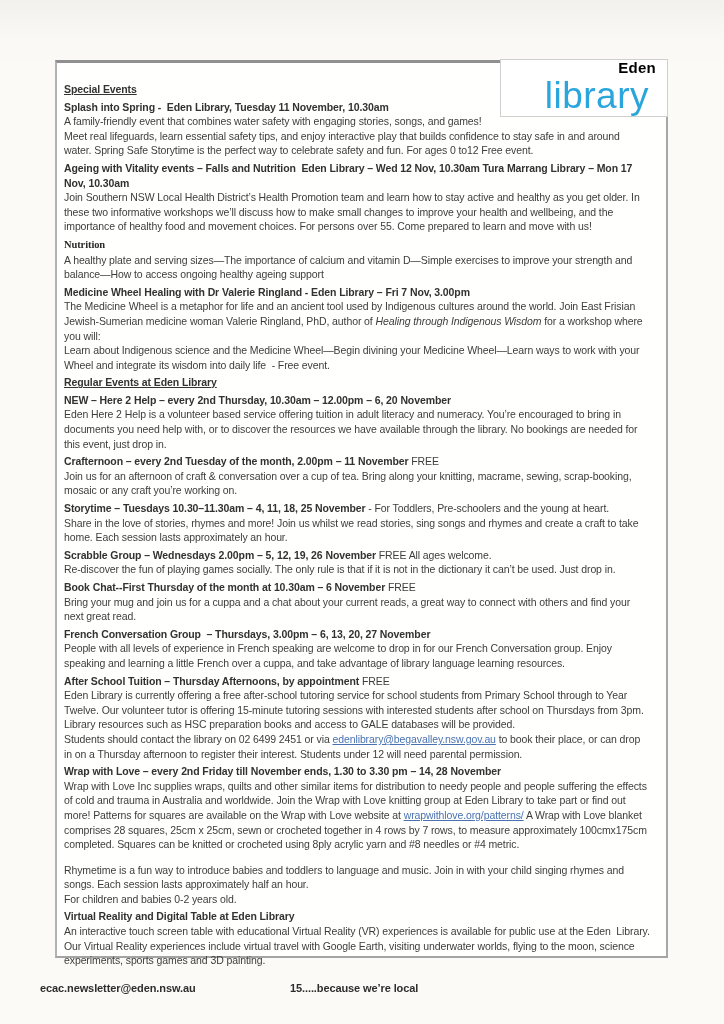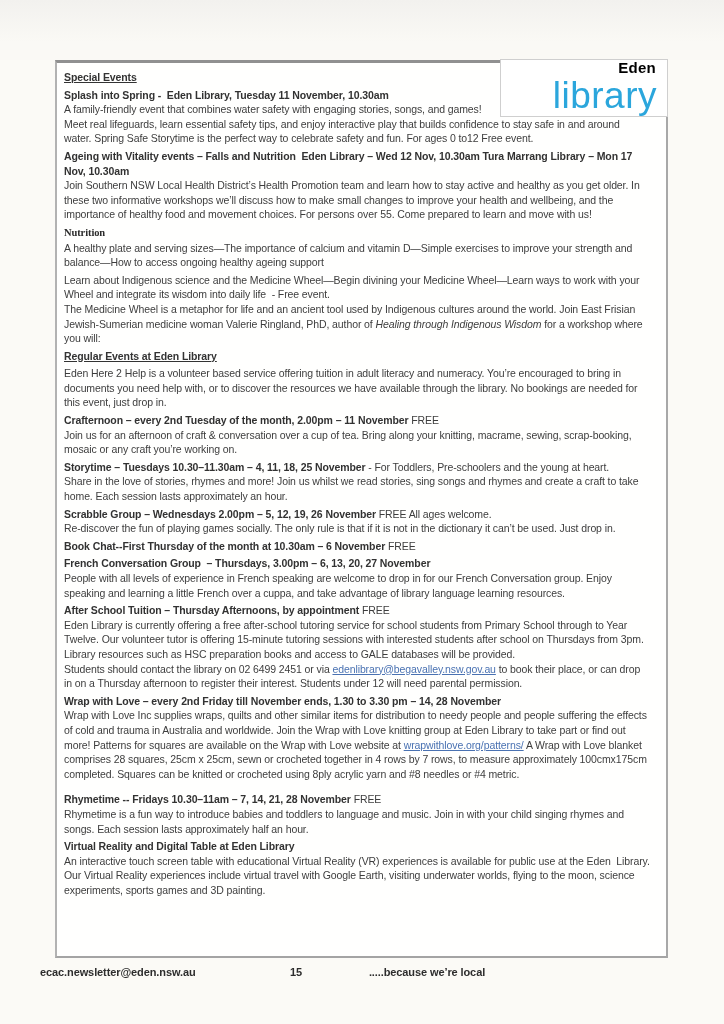--- a/index.html
+++ b/index.html
@@ -17,53 +17,53 @@
     position:absolute;left:55px;top:60px;width:613px;height:898px;
     box-sizing:border-box;background:#fffffe;
     border-top:3px solid #909090;
     border-left:2px solid #b2b2b2;
     border-right:2px solid #a8a8a8;
     border-bottom:2px solid #a4a4a4;
     overflow:visible;
   }
   .content{
     position:relative;z-index:1;
-    padding:4px 16px 0 7px;
+    padding:16px 16px 0 7px;
     font-size:10.5px;line-height:14.6px;letter-spacing:-0.1px;
   }
   .block{margin-top:3px;}
   .block.gap-lg{margin-top:11px;}
   .section-title{font-weight:bold;text-decoration:underline;color:#333;}
   .heading{font-weight:bold;color:#323232;white-space:pre-wrap;}
   .para{white-space:pre-wrap;}
   .seg-n{font-weight:normal;color:#3d3d3d;}
   .seg-i{font-style:italic;}
   .seg-l{text-decoration:underline;cursor:pointer;}
   .seg-sb{font-family:Liberation Serif, serif;color:#2b2b2b;}
   
   .logo{
     position:absolute;top:-4px;right:-2px;width:166px;height:56px;
     background:#fff;border:1px solid #cfcfcf;z-index:2;
   }
   .logo-word{
-    position:absolute;right:10px;bottom:1px;
+    position:absolute;right:18px;bottom:1px;
     font-size:37px;line-height:38px;font-weight:400;letter-spacing:0.5px;
   }
   .logo-eden{
     position:absolute;top:0px;right:11px;
     font-size:15px;line-height:16px;font-weight:bold;letter-spacing:0.3px;
   }
   
   .footer{
     position:absolute;left:0;top:966px;width:580px;box-sizing:border-box;
     padding:0 28px 0 40px;
     display:grid;grid-template-columns:1fr auto 1fr;align-items:baseline;
     font-weight:bold;font-size:11px;color:#2d2d2d;letter-spacing:-0.1px;
   }
-  .footer .f-right{text-align:center;}
+  .footer .f-right{text-align:left;margin-top:16px;}
   .footer .f-center{text-align:center;}
 </style>
 </head>
 <body>
 
 <div class="scan-shade"></div>
 
 <div class="page-box">
   <div class="logo">
     <span class="logo-eden" style="color: #000000; text-align: right;">Eden</span>
@@ -80,60 +80,63 @@
       </div>
       <div class="block">
         <div class="heading"><span class="seg-b">Ageing with Vitality events – Falls and Nutrition  Eden Library – Wed 12 Nov, 10.30am Tura Marrang Library – Mon 17 Nov, 10.30am</span></div>
         <div class="para"><span class="seg-n">Join Southern NSW Local Health District’s Health Promotion team and learn how to stay active and healthy as you get older. In these two informative workshops we’ll discuss how to make small changes to improve your health and wellbeing, and the importance of healthy food and movement choices. For persons over 55. Come prepared to learn and move with us!</span></div>
       </div>
       <div class="block">
         <div class="heading"><span class="seg-sb">Nutrition</span></div>
         <div class="para"><span class="seg-n">A healthy plate and serving sizes—The importance of calcium and vitamin D—Simple exercises to improve your strength and balance—How to access ongoing healthy ageing support</span></div>
       </div>
       <div class="block">
+        <div class="heading"><span class="seg-b">Medicine Wheel Healing with Dr Valerie Ringland - Eden Library – Fri 7 Nov, 3.00pm</span></div>
+        <div class="para"><span class="seg-n">The Medicine Wheel is a metaphor for life and an ancient tool used by Indigenous cultures around the world. Join East Frisian Jewish-Sumerian medicine woman Valerie Ringland, PhD, author of </span><span class="seg-i">Healing through Indigenous Wisdom</span><span class="seg-n"> for a workshop where you will:</span></div>
         <div class="para"><span class="seg-n">Learn about Indigenous science and the Medicine Wheel—Begin divining your Medicine Wheel—Learn ways to work with your Wheel and integrate its wisdom into daily life  - Free event.</span></div>
-        <div class="para"><span class="seg-n">The Medicine Wheel is a metaphor for life and an ancient tool used by Indigenous cultures around the world. Join East Frisian Jewish-Sumerian medicine woman Valerie Ringland, PhD, author of </span><span class="seg-i">Healing through Indigenous Wisdom</span><span class="seg-n"> for a workshop where you will:</span></div>
       </div>
       <div class="block">
         <div class="section-title">Regular Events at Eden Library</div>
       </div>
       <div class="block">
+        <div class="heading"><span class="seg-b">NEW – Here 2 Help – every 2nd Thursday, 10.30am – 12.00pm – 6, 20 November</span></div>
         <div class="para"><span class="seg-n">Eden Here 2 Help is a volunteer based service offering tuition in adult literacy and numeracy. You’re encouraged to bring in documents you need help with, or to discover the resources we have available through the library. No bookings are needed for this event, just drop in.</span></div>
       </div>
       <div class="block">
         <div class="heading"><span class="seg-b">Crafternoon – every 2nd Tuesday of the month, 2.00pm – 11 November</span><span class="seg-n"> FREE</span></div>
         <div class="para"><span class="seg-n">Join us for an afternoon of craft &amp; conversation over a cup of tea. Bring along your knitting, macrame, sewing, scrap-booking, mosaic or any craft you’re working on.</span></div>
       </div>
       <div class="block">
         <div class="heading"><span class="seg-b">Storytime – Tuesdays 10.30–11.30am – 4, 11, 18, 25 November</span><span class="seg-n"> - For Toddlers, Pre-schoolers and the young at heart.</span></div>
         <div class="para"><span class="seg-n">Share in the love of stories, rhymes and more! Join us whilst we read stories, sing songs and rhymes and create a craft to take home. Each session lasts approximately an hour.</span></div>
       </div>
       <div class="block">
         <div class="heading"><span class="seg-b">Scrabble Group – Wednesdays 2.00pm – 5, 12, 19, 26 November</span><span class="seg-n"> FREE All ages welcome.</span></div>
         <div class="para"><span class="seg-n">Re-discover the fun of playing games socially. The only rule is that if it is not in the dictionary it can’t be used. Just drop in.</span></div>
       </div>
       <div class="block">
         <div class="heading"><span class="seg-b">Book Chat--First Thursday of the month at 10.30am – 6 November</span><span class="seg-n"> FREE</span></div>
+        <div class="para"><span class="seg-n">Bring your mug and join us for a cuppa and a chat about your current reads, a great way to connect with others and find your next great read.</span></div>
       </div>
       <div class="block">
         <div class="heading"><span class="seg-b">French Conversation Group  – Thursdays, 3.00pm – 6, 13, 20, 27 November</span></div>
         <div class="para"><span class="seg-n">People with all levels of experience in French speaking are welcome to drop in for our French Conversation group. Enjoy speaking and learning a little French over a cuppa, and take advantage of library language learning resources.</span></div>
       </div>
       <div class="block">
         <div class="heading"><span class="seg-b">After School Tuition – Thursday Afternoons, by appointment</span><span class="seg-n"> FREE</span></div>
         <div class="para"><span class="seg-n">Eden Library is currently offering a free after-school tutoring service for school students from Primary School through to Year Twelve. Our volunteer tutor is offering 15-minute tutoring sessions with interested students after school on Thursdays from 3pm. Library resources such as HSC preparation books and access to GALE databases will be provided.</span></div>
         <div class="para"><span class="seg-n">Students should contact the library on 02 6499 2451 or via </span><a class="seg-l" style="color: rgb(74, 114, 178); margin-top: 30px;">edenlibrary@begavalley.nsw.gov.au</a><span class="seg-n"> to book their place, or can drop in on a Thursday afternoon to register their interest. Students under 12 will need parental permission.</span></div>
       </div>
       <div class="block">
         <div class="heading"><span class="seg-b">Wrap with Love – every 2nd Friday till November ends, 1.30 to 3.30 pm – 14, 28 November</span></div>
         <div class="para"><span class="seg-n">Wrap with Love Inc supplies wraps, quilts and other similar items for distribution to needy people and people suffering the effects of cold and trauma in Australia and worldwide. Join the Wrap with Love knitting group at Eden Library to take part or find out more! Patterns for squares are available on the Wrap with Love website at </span><a class="seg-l" style="color: rgb(74, 114, 178);">wrapwithlove.org/patterns/</a><span class="seg-n"> A Wrap with Love blanket comprises 28 squares, 25cm x 25cm, sewn or crocheted together in 4 rows by 7 rows, to measure approximately 100cmx175cm completed. Squares can be knitted or crocheted using 8ply acrylic yarn and #8 needles or #4 metric.</span></div>
       </div>
       <div class="block gap-lg">
-        <div class="heading"><span class="seg-b">Rhymetime -- Fridays 10.30–11am – 7, 14, 21, 28 November</span><span class="seg-n"> FREE</span></div>
         <div class="para"><span class="seg-n">Rhymetime is a fun way to introduce babies and toddlers to language and music. Join in with your child singing rhymes and songs. Each session lasts approximately half an hour.</span></div>
+        <div class="para"><span class="seg-n">For children and babies 0-2 years old.</span></div>
       </div>
       <div class="block">
         <div class="heading"><span class="seg-b">Virtual Reality and Digital Table at Eden Library</span></div>
         <div class="para"><span class="seg-n">An interactive touch screen table with educational Virtual Reality (VR) experiences is available for public use at the Eden  Library. Our Virtual Reality experiences include virtual travel with Google Earth, visiting underwater worlds, flying to the moon, science experiments, sports games and 3D painting.</span></div>
       </div>
     </div>
 </div>
 
 <div class="footer">
   <span class="f-left">ecac.newsletter@eden.nsw.au</span>

